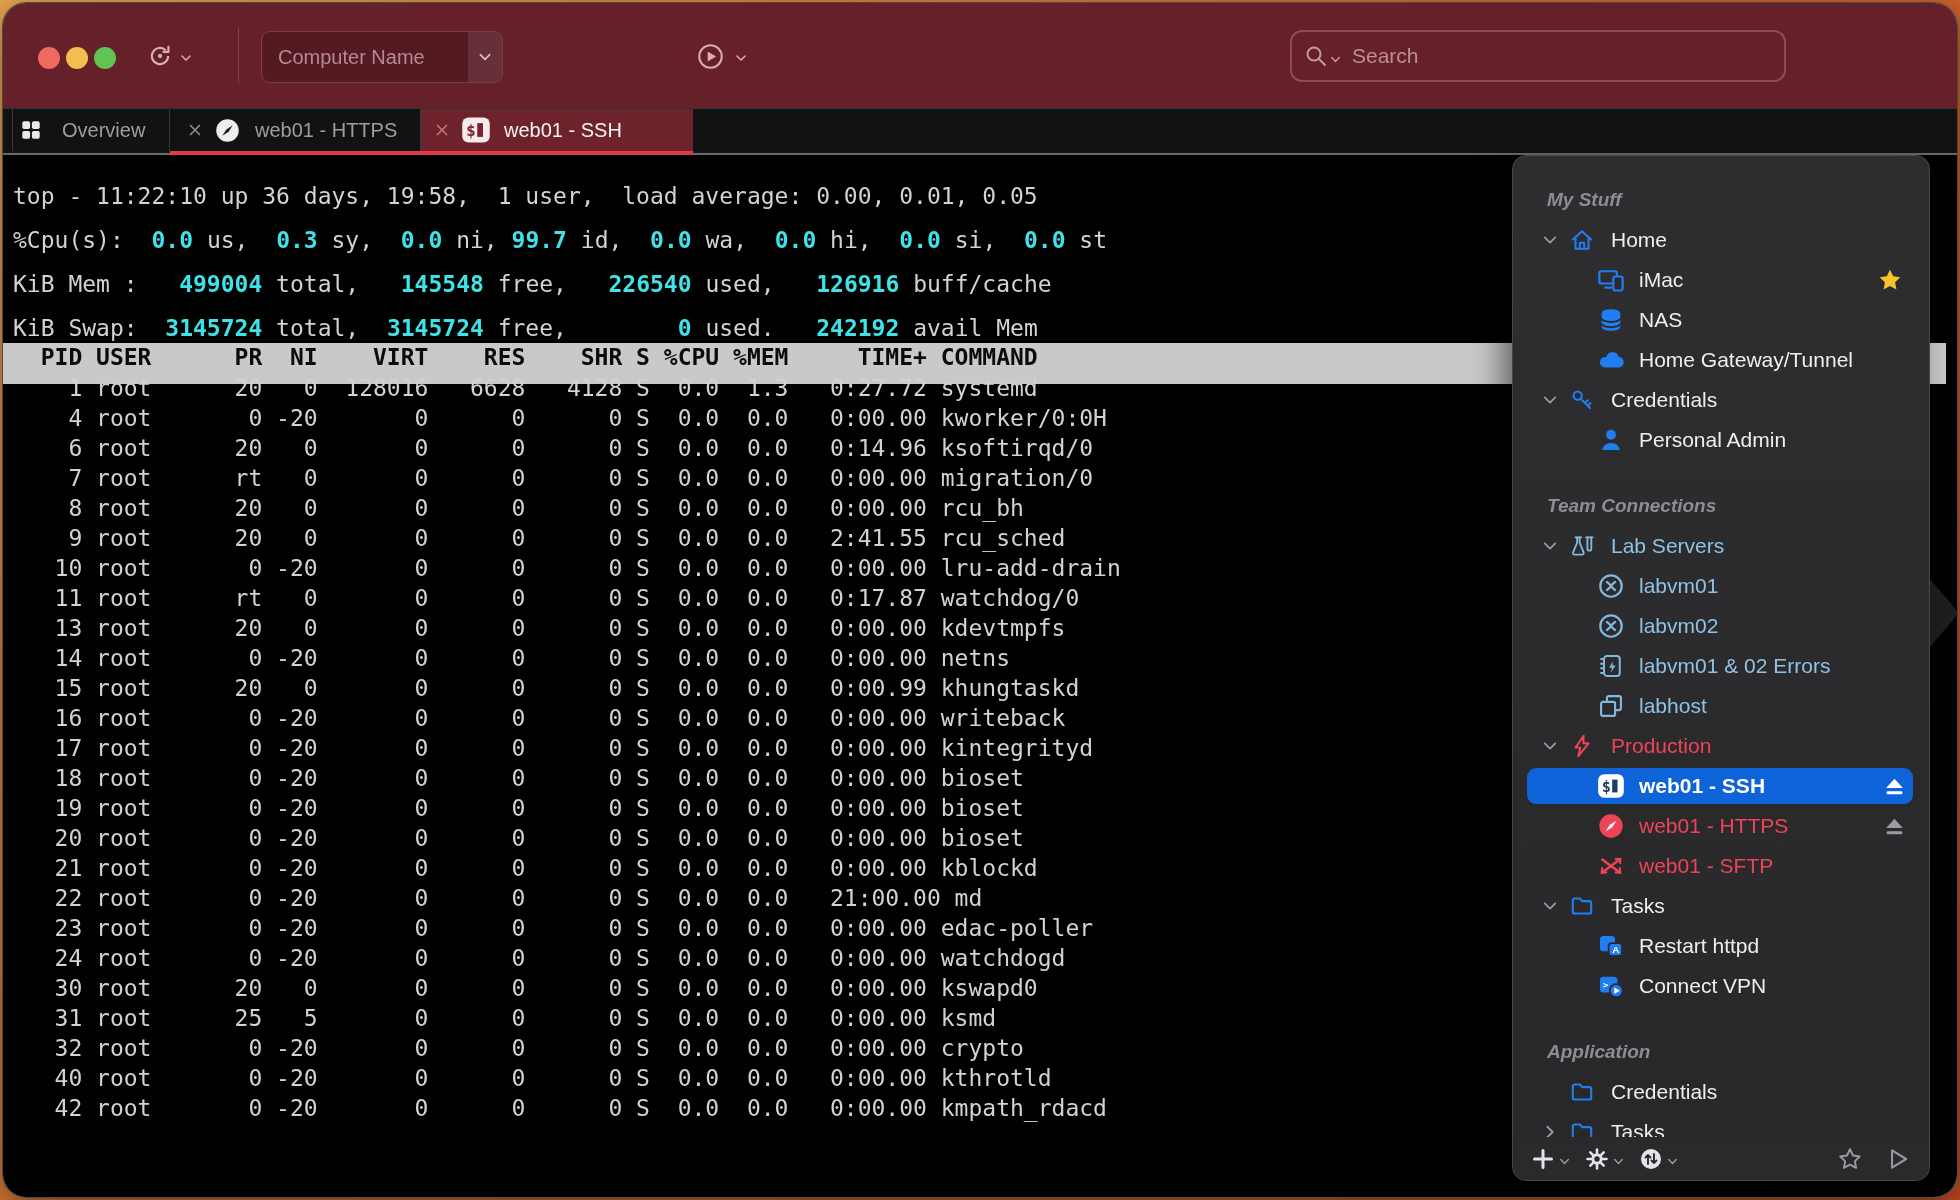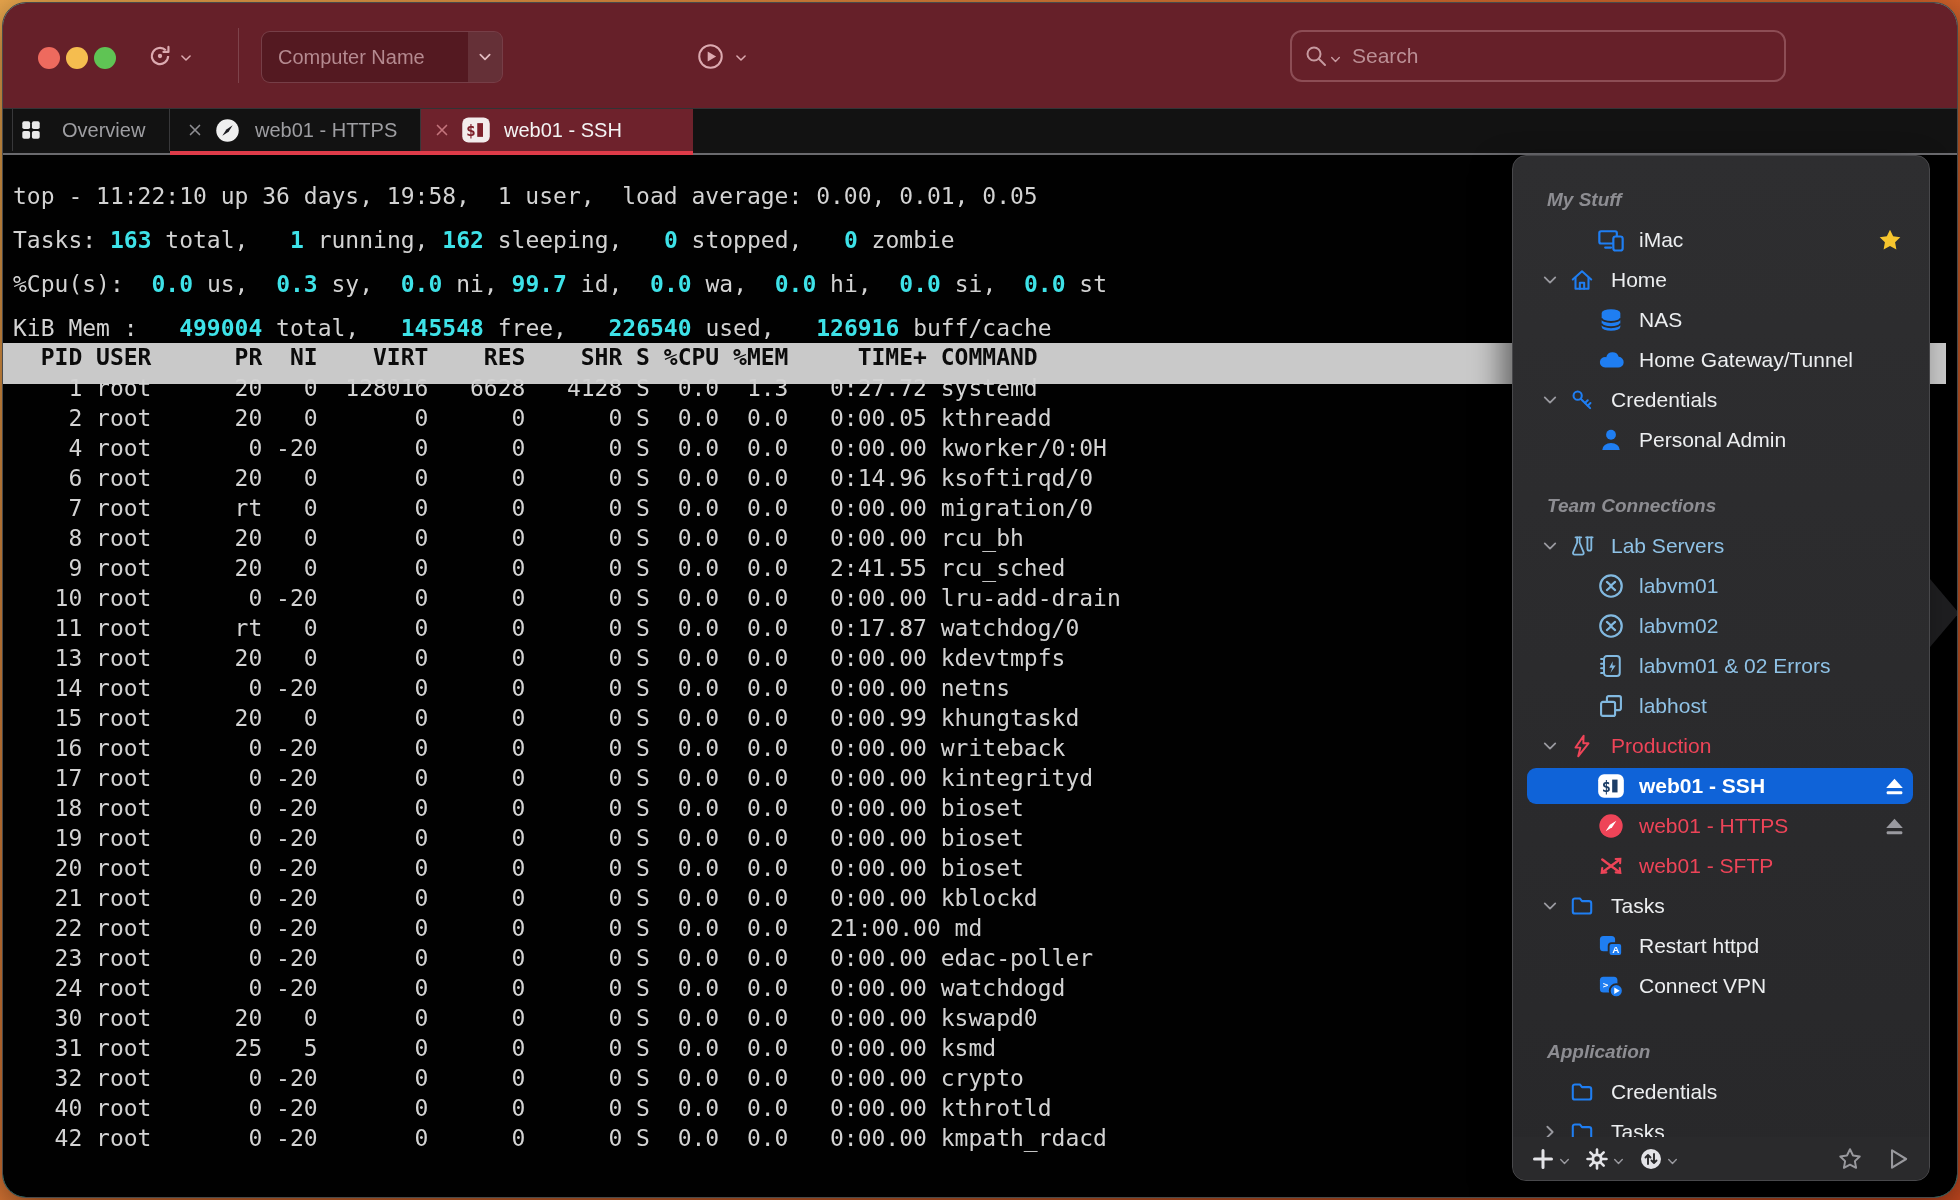--- a/index.html
+++ b/index.html
@@ -224,31 +224,29 @@
         </span>
       <span class="tlabel">web01 - SSH</span>
     </div>
     <div id="tabline-gray"></div>
     <div id="tabline-red"></div>
   </div>
 
   <div id="terminal">
     <div id="term-summary">
         <div class="tline"><span class="fg">top - 11:22:10 up 36 days, 19:58,  1 user,  load average: 0.00, 0.01, 0.05</span></div>
-        <div class="tline"><span class="fg">Tasks: </span><span class="cy">163</span><span class="fg"> total,   </span><span class="cy">1</span><span class="fg"> running, </span><span class="cy">162</span><span class="fg"> sleeping,   </span><span class="cy">0</span><span class="fg"> stopped,   </span><span class="cy">0</span><span class="fg"> zombie</span></div>
         <div class="tline"><span class="fg">%Cpu(s):  </span><span class="cy">0.0</span><span class="fg"> us,  </span><span class="cy">0.3</span><span class="fg"> sy,  </span><span class="cy">0.0</span><span class="fg"> ni, </span><span class="cy">99.7</span><span class="fg"> id,  </span><span class="cy">0.0</span><span class="fg"> wa,  </span><span class="cy">0.0</span><span class="fg"> hi,  </span><span class="cy">0.0</span><span class="fg"> si,  </span><span class="cy">0.0</span><span class="fg"> st</span></div>
         <div class="tline"><span class="fg">KiB Mem :   </span><span class="cy">499004</span><span class="fg"> total,   </span><span class="cy">145548</span><span class="fg"> free,   </span><span class="cy">226540</span><span class="fg"> used,   </span><span class="cy">126916</span><span class="fg"> buff/cache</span></div>
         <div class="tline"><span class="fg">KiB Swap:  </span><span class="cy">3145724</span><span class="fg"> total,  </span><span class="cy">3145724</span><span class="fg"> free,        </span><span class="cy">0</span><span class="fg"> used.   </span><span class="cy">242192</span><span class="fg"> avail Mem</span></div>
       </div>
     <div id="table-header">
       <pre>  PID USER      PR  NI    VIRT    RES    SHR S %CPU %MEM     TIME+ COMMAND</pre>
     </div>
     <div id="process-rows">
         <div class="trow">    1 root      20   0  128016   6628   4128 S  0.0  1.3   0:27.72 systemd</div>
-        <div class="trow">    2 root      20   0       0      0      0 S  0.0  0.0   0:00.05 kthreadd</div>
         <div class="trow">    4 root       0 -20       0      0      0 S  0.0  0.0   0:00.00 kworker/0:0H</div>
         <div class="trow">    6 root      20   0       0      0      0 S  0.0  0.0   0:14.96 ksoftirqd/0</div>
         <div class="trow">    7 root      rt   0       0      0      0 S  0.0  0.0   0:00.00 migration/0</div>
         <div class="trow">    8 root      20   0       0      0      0 S  0.0  0.0   0:00.00 rcu_bh</div>
         <div class="trow">    9 root      20   0       0      0      0 S  0.0  0.0   2:41.55 rcu_sched</div>
         <div class="trow">   10 root       0 -20       0      0      0 S  0.0  0.0   0:00.00 lru-add-drain</div>
         <div class="trow">   11 root      rt   0       0      0      0 S  0.0  0.0   0:17.87 watchdog/0</div>
         <div class="trow">   13 root      20   0       0      0      0 S  0.0  0.0   0:00.00 kdevtmpfs</div>
         <div class="trow">   14 root       0 -20       0      0      0 S  0.0  0.0   0:00.00 netns</div>
         <div class="trow">   15 root      20   0       0      0      0 S  0.0  0.0   0:00.99 khungtaskd</div>
@@ -269,48 +267,48 @@
       </div>
   </div>
 
   <div id="panel-handle"></div>
 
   <div id="sidebar">
     <div id="panel-scroll">
         <div class="sec">
           <div class="sec-h">My Stuff</div>
           <div class="srow">
+            <span class="schev">
+              <svg viewBox="0 0 24 24" fill="none">
+                <path d="M5 8.5 L12 15.5 L19 8.5" stroke="currentColor" stroke-width="2.4" stroke-linecap="round" stroke-linejoin="round"></path>
+              </svg>
+            </span>
+            <span class="sicon g ic-blue">
+              <svg viewBox="0 0 24 24" fill="none" stroke="currentColor" stroke-width="1.9" stroke-linecap="round" stroke-linejoin="round">
+                <path d="M3.5 11.5 L12 4 L20.5 11.5"></path>
+                <path d="M6 9.8 V20 H18 V9.8"></path>
+                <path d="M10 20 V14.5 H14 V20"></path>
+              </svg>
+            </span>
+            <span class="slabel g lbl-white">Home</span>
+          </div>
+          <div class="srow">
             <span class="sicon c ic-blue">
               <svg viewBox="0 0 24 24" fill="none" stroke="currentColor" stroke-width="1.9">
                 <rect x="2" y="4.5" width="15" height="10.5" rx="1.5"></rect>
                 <path d="M7 18.5 h5" stroke-linecap="round"></path>
                 <rect x="14" y="9" width="8" height="12" rx="2" fill="#2a2a2c"></rect>
               </svg>
             </span>
             <span class="slabel c lbl-white">iMac</span>
             <span class="strail star">
               <svg viewBox="0 0 24 24">
                 <path d="M12 2.5 L14.9 8.6 L21.5 9.5 L16.7 14.1 L17.9 20.7 L12 17.5 L6.1 20.7 L7.3 14.1 L2.5 9.5 L9.1 8.6 Z" fill="currentColor"></path>
               </svg>
             </span>
-          </div>
-          <div class="srow">
-            <span class="schev">
-              <svg viewBox="0 0 24 24" fill="none">
-                <path d="M5 8.5 L12 15.5 L19 8.5" stroke="currentColor" stroke-width="2.4" stroke-linecap="round" stroke-linejoin="round"></path>
-              </svg>
-            </span>
-            <span class="sicon g ic-blue">
-              <svg viewBox="0 0 24 24" fill="none" stroke="currentColor" stroke-width="1.9" stroke-linecap="round" stroke-linejoin="round">
-                <path d="M3.5 11.5 L12 4 L20.5 11.5"></path>
-                <path d="M6 9.8 V20 H18 V9.8"></path>
-                <path d="M10 20 V14.5 H14 V20"></path>
-              </svg>
-            </span>
-            <span class="slabel g lbl-white">Home</span>
           </div>
           <div class="srow">
             <span class="sicon c ic-blue">
               <svg viewBox="0 0 24 24">
                 <path d="M4 6 a8 3.2 0 0 1 16 0 V18 a8 3.2 0 0 1 -16 0 Z" fill="currentColor"></path>
                 <path d="M4 10.5 a8 3.2 0 0 0 16 0 M4 15 a8 3.2 0 0 0 16 0" stroke="#2a2a2c" stroke-width="1.6" fill="none"></path>
               </svg>
             </span>
             <span class="slabel c lbl-white">NAS</span>
           </div>

